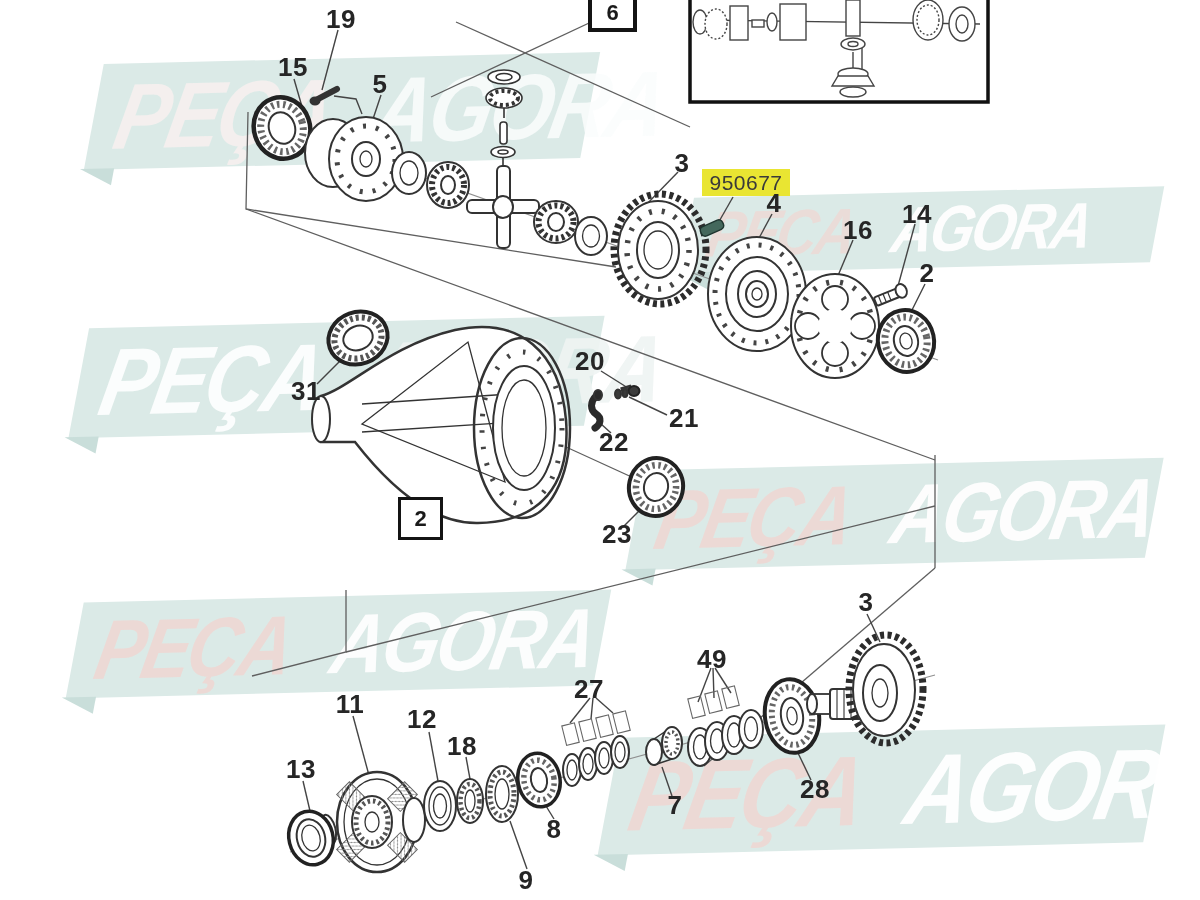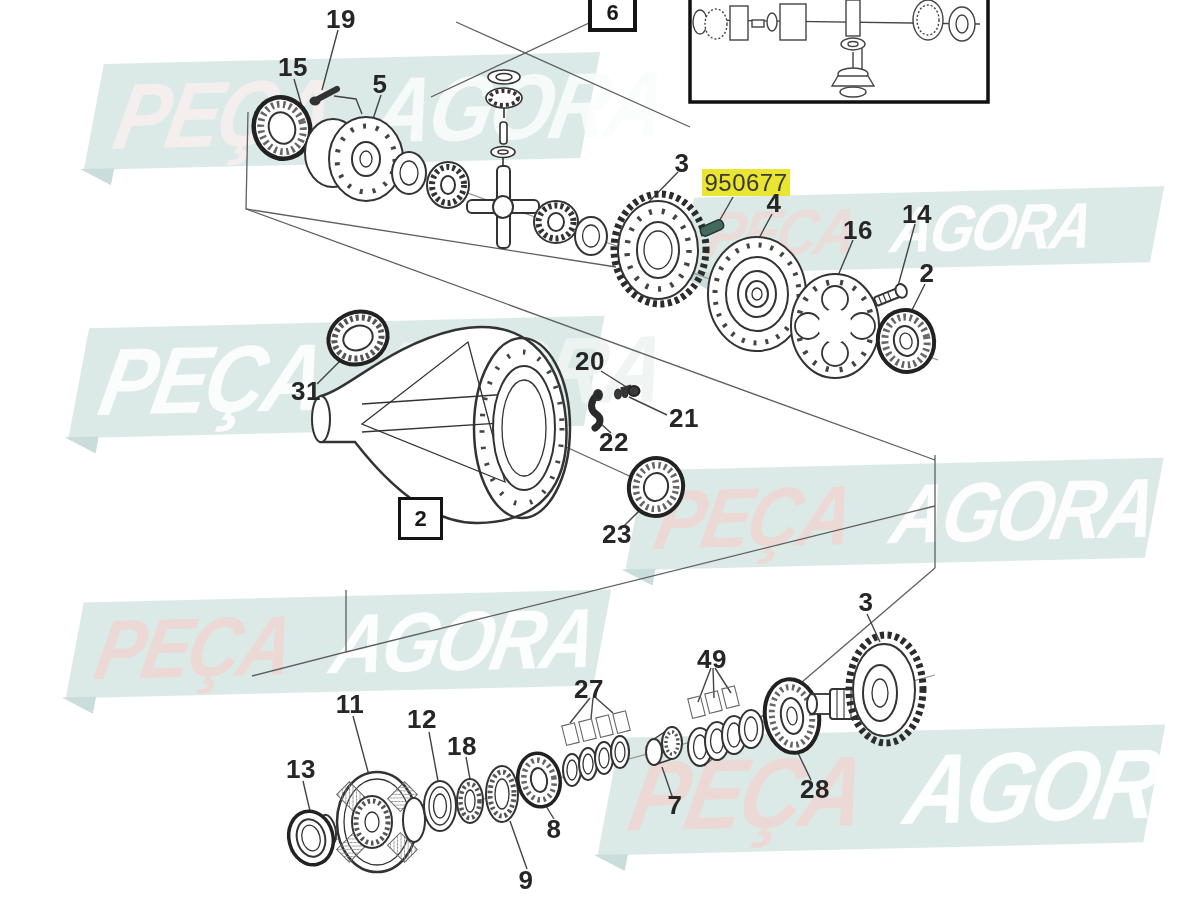--- a/index.html
+++ b/index.html
@@ -30,21 +30,21 @@
   
   .callout{position:absolute;transform:translate(-50%,-50%);z-index:3;
            font-weight:bold;font-size:26px;line-height:1;color:#262626;letter-spacing:.5px;}
   .cbox{position:absolute;z-index:3;background:#fff;border:3px solid #141414;
         display:flex;align-items:center;justify-content:center;
         font-weight:bold;font-size:22px;color:#1a1a1a;}
   #box6{left:588px;top:-30px;width:41px;height:52px;border-width:4px;align-items:flex-end;padding-bottom:2px;}
   #box2{left:398px;top:497px;width:39px;height:37px;}
   #hl{position:absolute;left:702px;top:169px;width:88px;height:27px;z-index:3;
       background:#e9e532;display:flex;align-items:center;justify-content:center;
-      font-size:24px;color:#3a3a3a;letter-spacing:.5px;}
+      font-size:21px;color:#3a3a3a;letter-spacing:.5px;}
 </style>
 </head>
 <body>
 
 <div id="stage">
 
   <div class="band b1">
     <span class="w1">PEÇA</span>
     <span class="w2">AGORA</span>
   </div>

